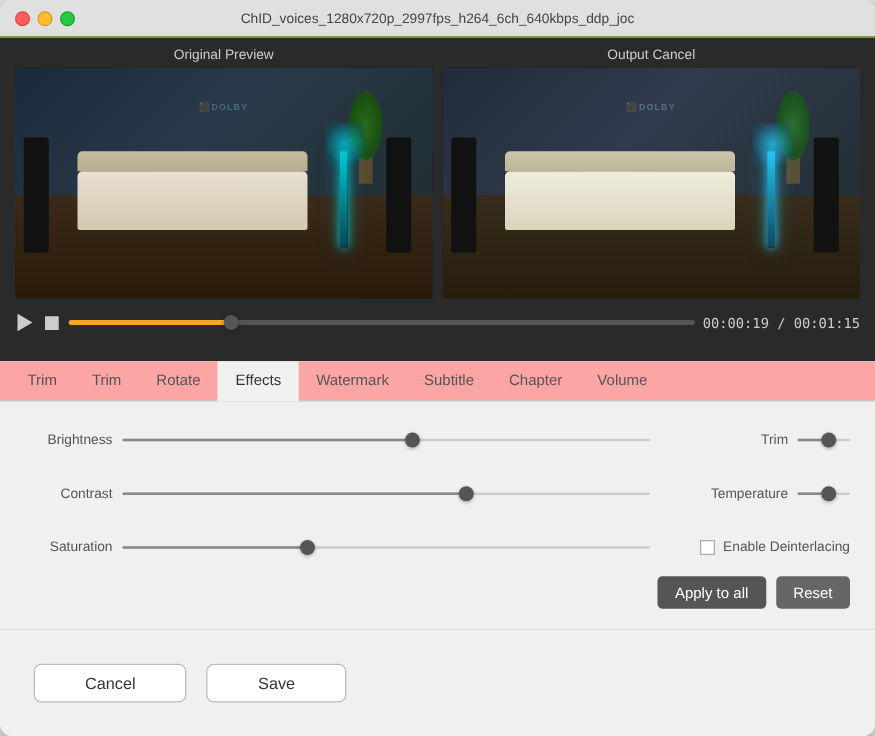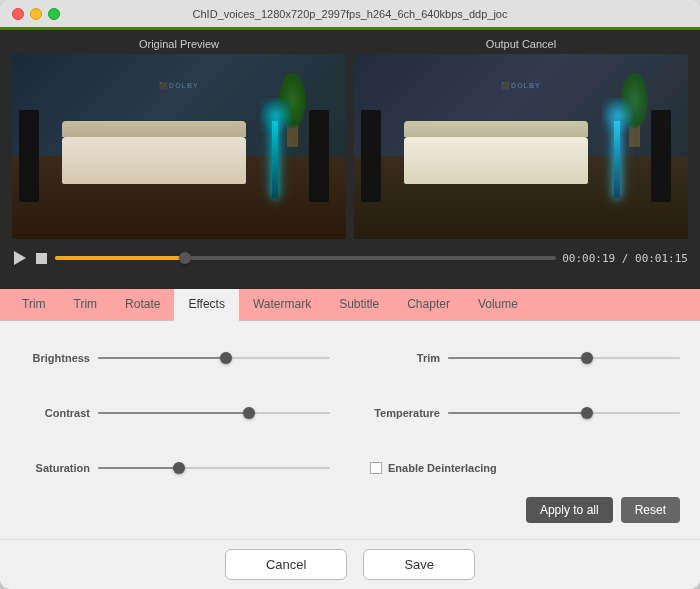--- a/index.html
+++ b/index.html
@@ -25,21 +25,21 @@
       box-shadow: 0 8px 32px rgba(0,0,0,0.4);
     }
 
     .titlebar {
       background: #e0e0e0;
       height: 30px;
       display: flex;
       align-items: center;
       padding: 0 12px;
       position: relative;
-      border-bottom: 3px solid #4d7c0f;
+      border-bottom: 1px solid #4d7c0f;
       flex-shrink: 0;
     }
 
     .traffic-lights {
       display: flex;
       gap: 6px;
       align-items: center;
     }
 
     .traffic-light {
@@ -303,24 +303,23 @@
     
     .effects-panel {
       flex: 1;
       padding: 16px 20px;
       display: flex;
       flex-direction: column;
     }
 
     .controls-grid {
       display: grid;
-      grid-template-columns: 1fr 1fr;
+      grid-template-columns: 1fr;
       gap: 14px 40px;
       flex: 1;
-      font-weight: bold;
     }
 
     .control-row {
       display: flex;
       align-items: center;
       gap: 8px;
     }
 
     .control-label {
       font-size: 11px;
@@ -402,23 +401,22 @@
       border: none;
       padding: 6px 14px;
       border-radius: 4px;
       font-size: 12px;
       cursor: pointer;
     }
 
     
     .footer {
       display: flex;
-      justify-content: center;
       gap: 16px;
-      padding: 9px;
+      padding: 27px;
       background: #f0f0f0;
       border-top: 1px solid #ddd;
       flex-shrink: 0;
     }
 
     .btn-cancel {
       background: white;
       color: #333;
       border: 1px solid #bbb;
       padding: 7px 40px;

